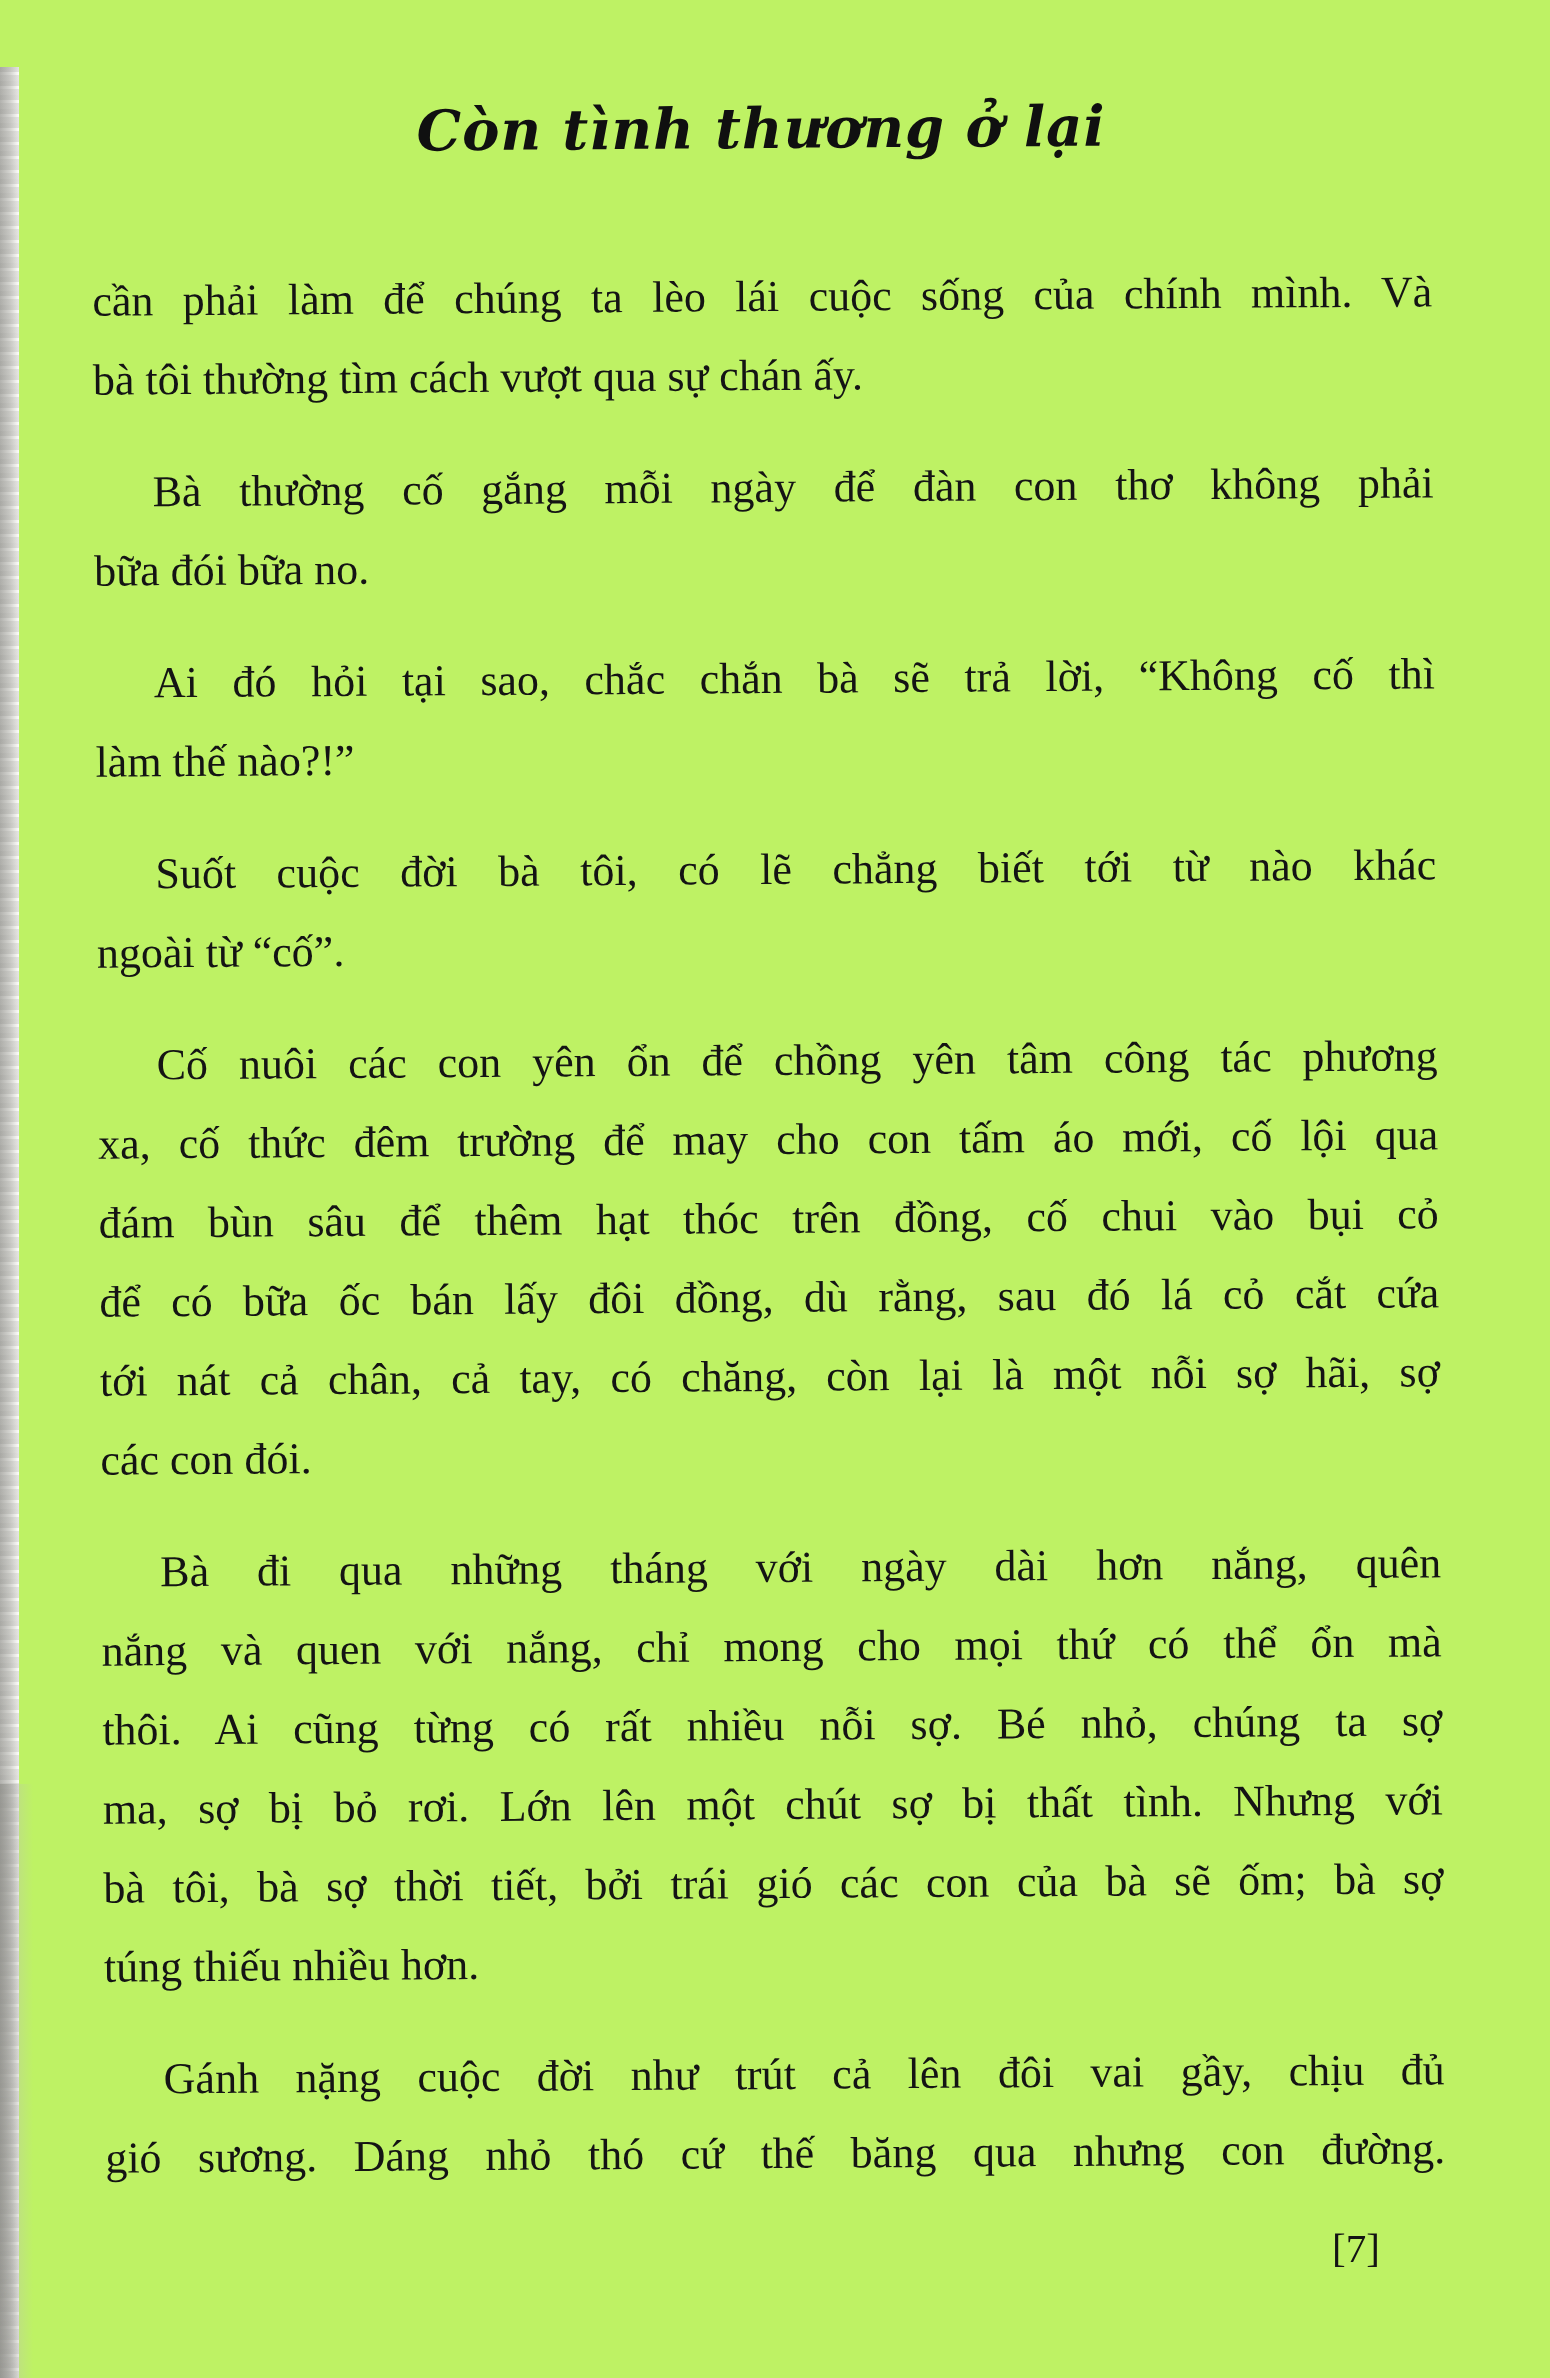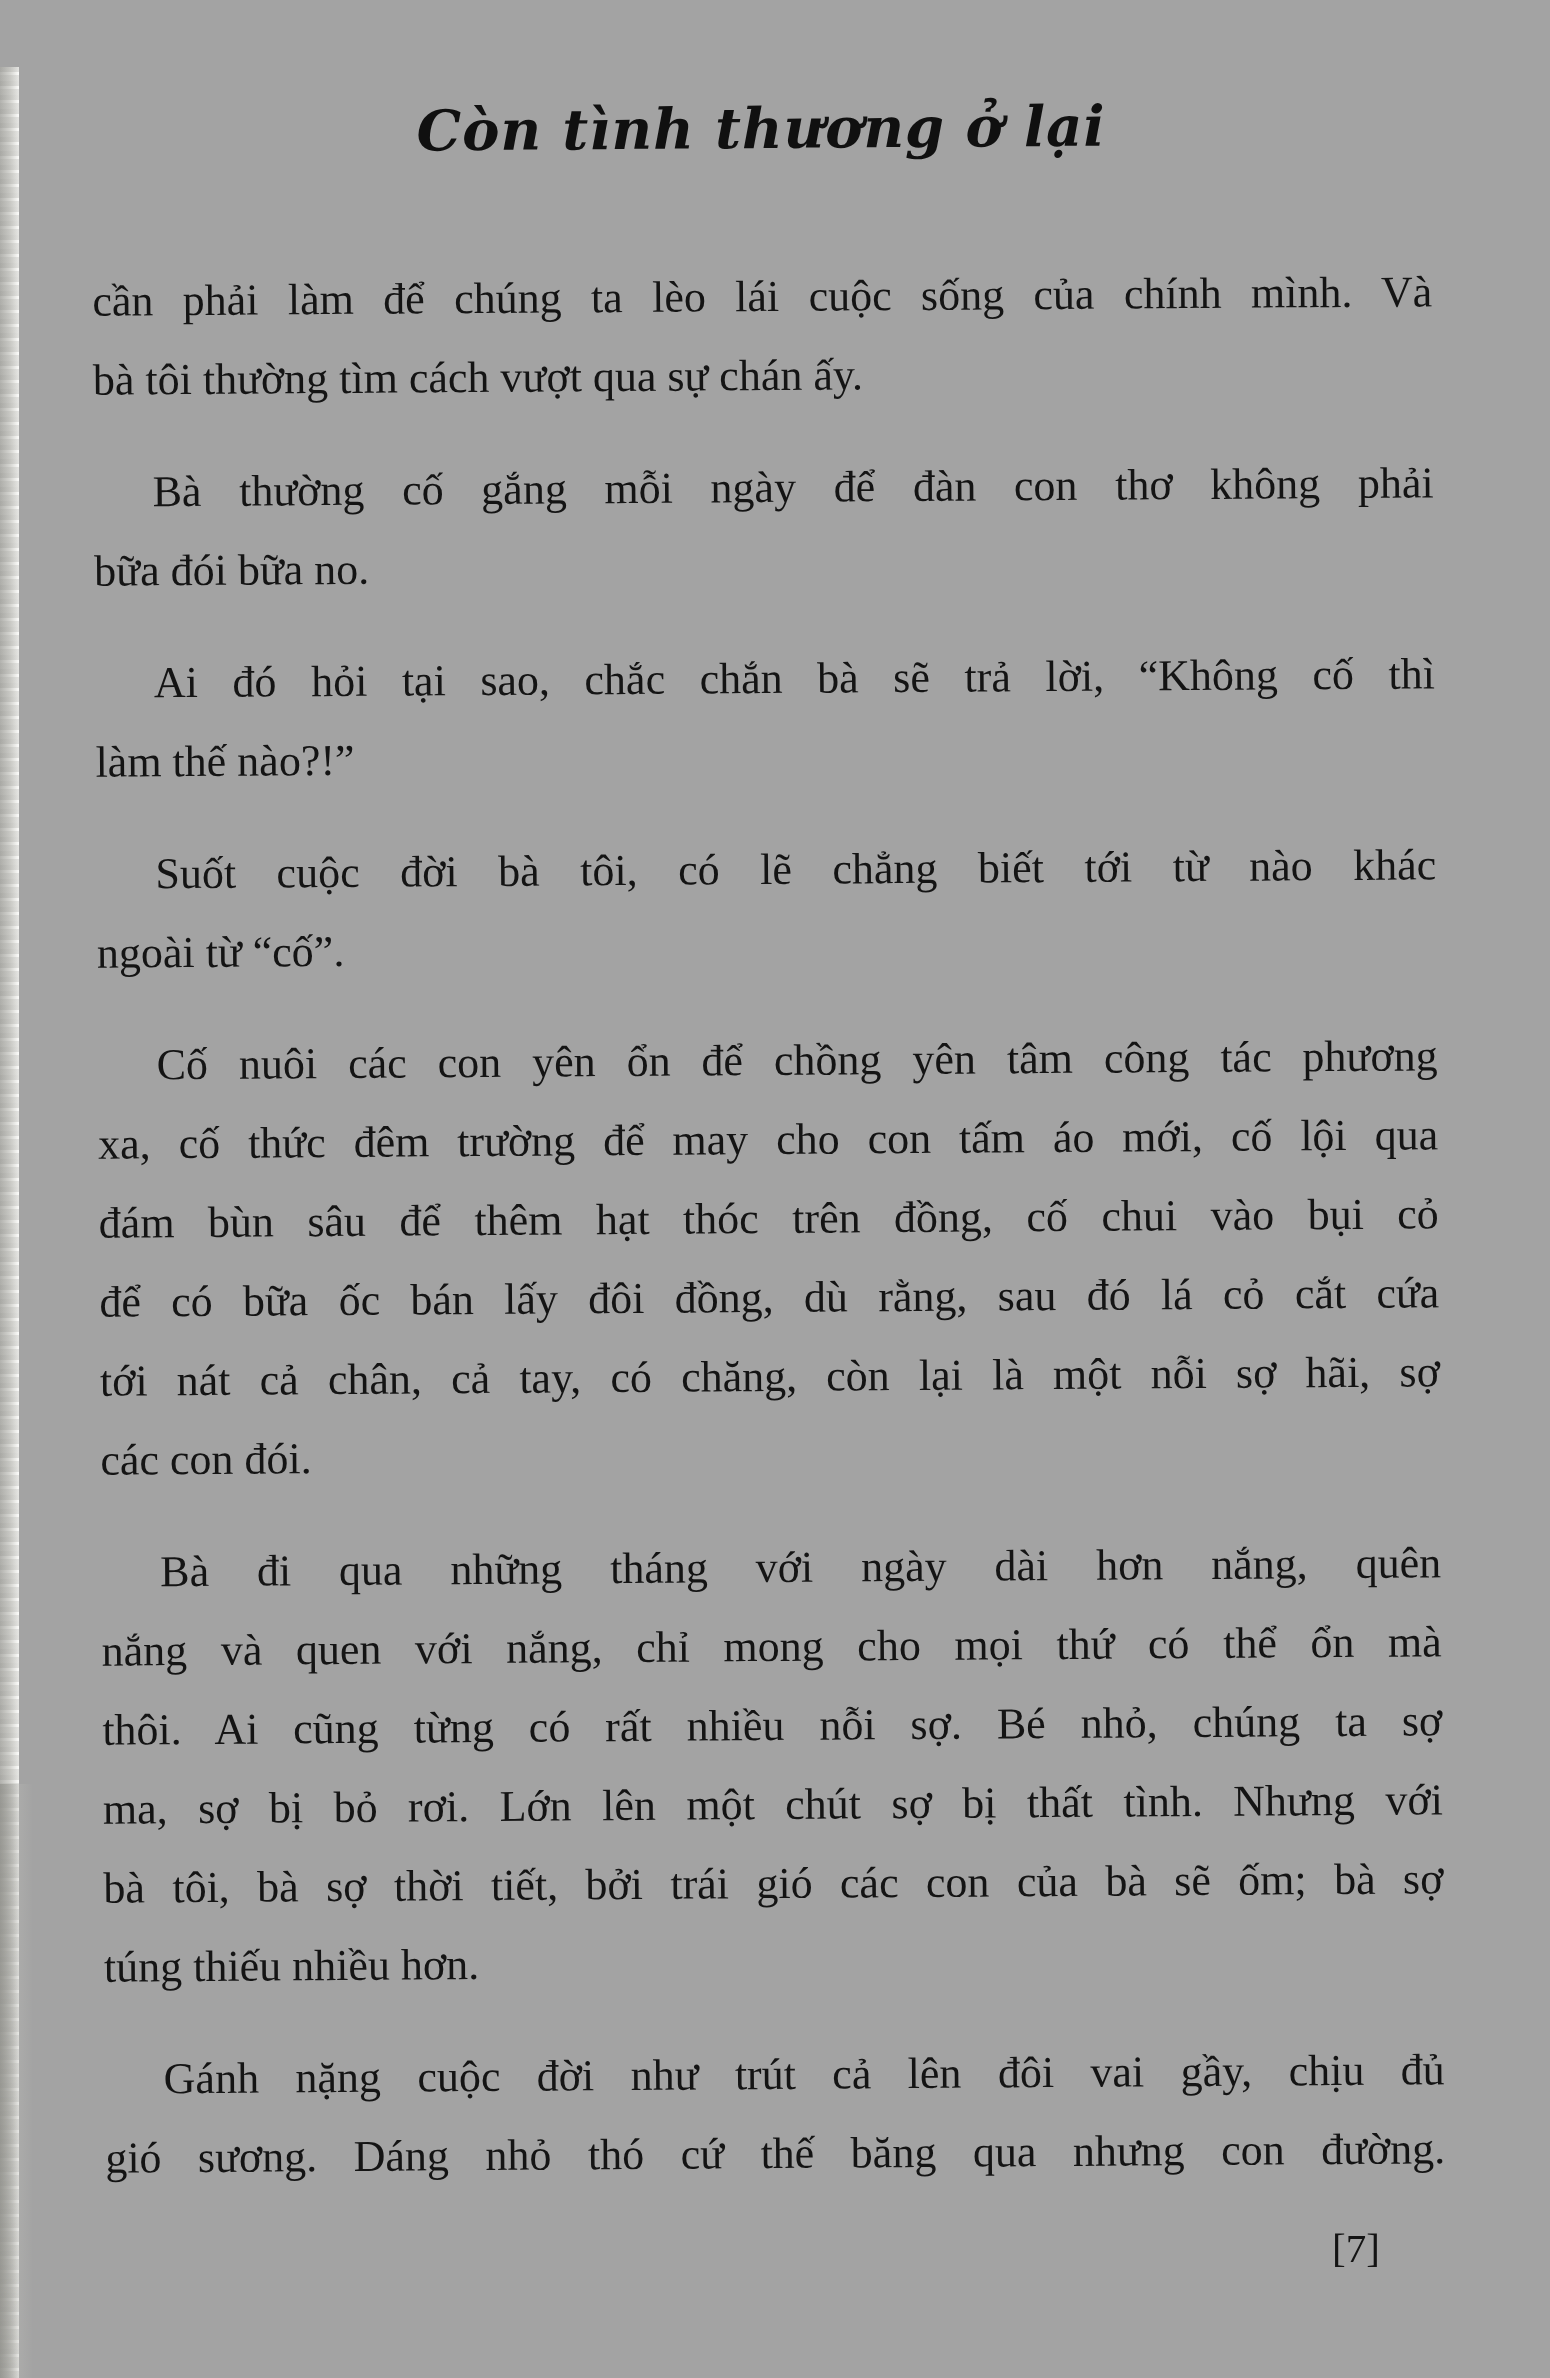--- a/index.html
+++ b/index.html
@@ -11,21 +11,21 @@
     width: 1551px;
     height: 2378px;
     position: relative;
     overflow: hidden;
     font-family: "Liberation Serif", serif;
     color: #141414;
   }
   .page {
     position: absolute;
     inset: 0;
-    background: #a3a3a3;
+    background: #bef264;
   }
   
   .gutter {
     position: absolute;
     left: 0;
     top: 67px;
     bottom: 0;
     width: 18.6px;
     background:
       repeating-linear-gradient(to bottom,

